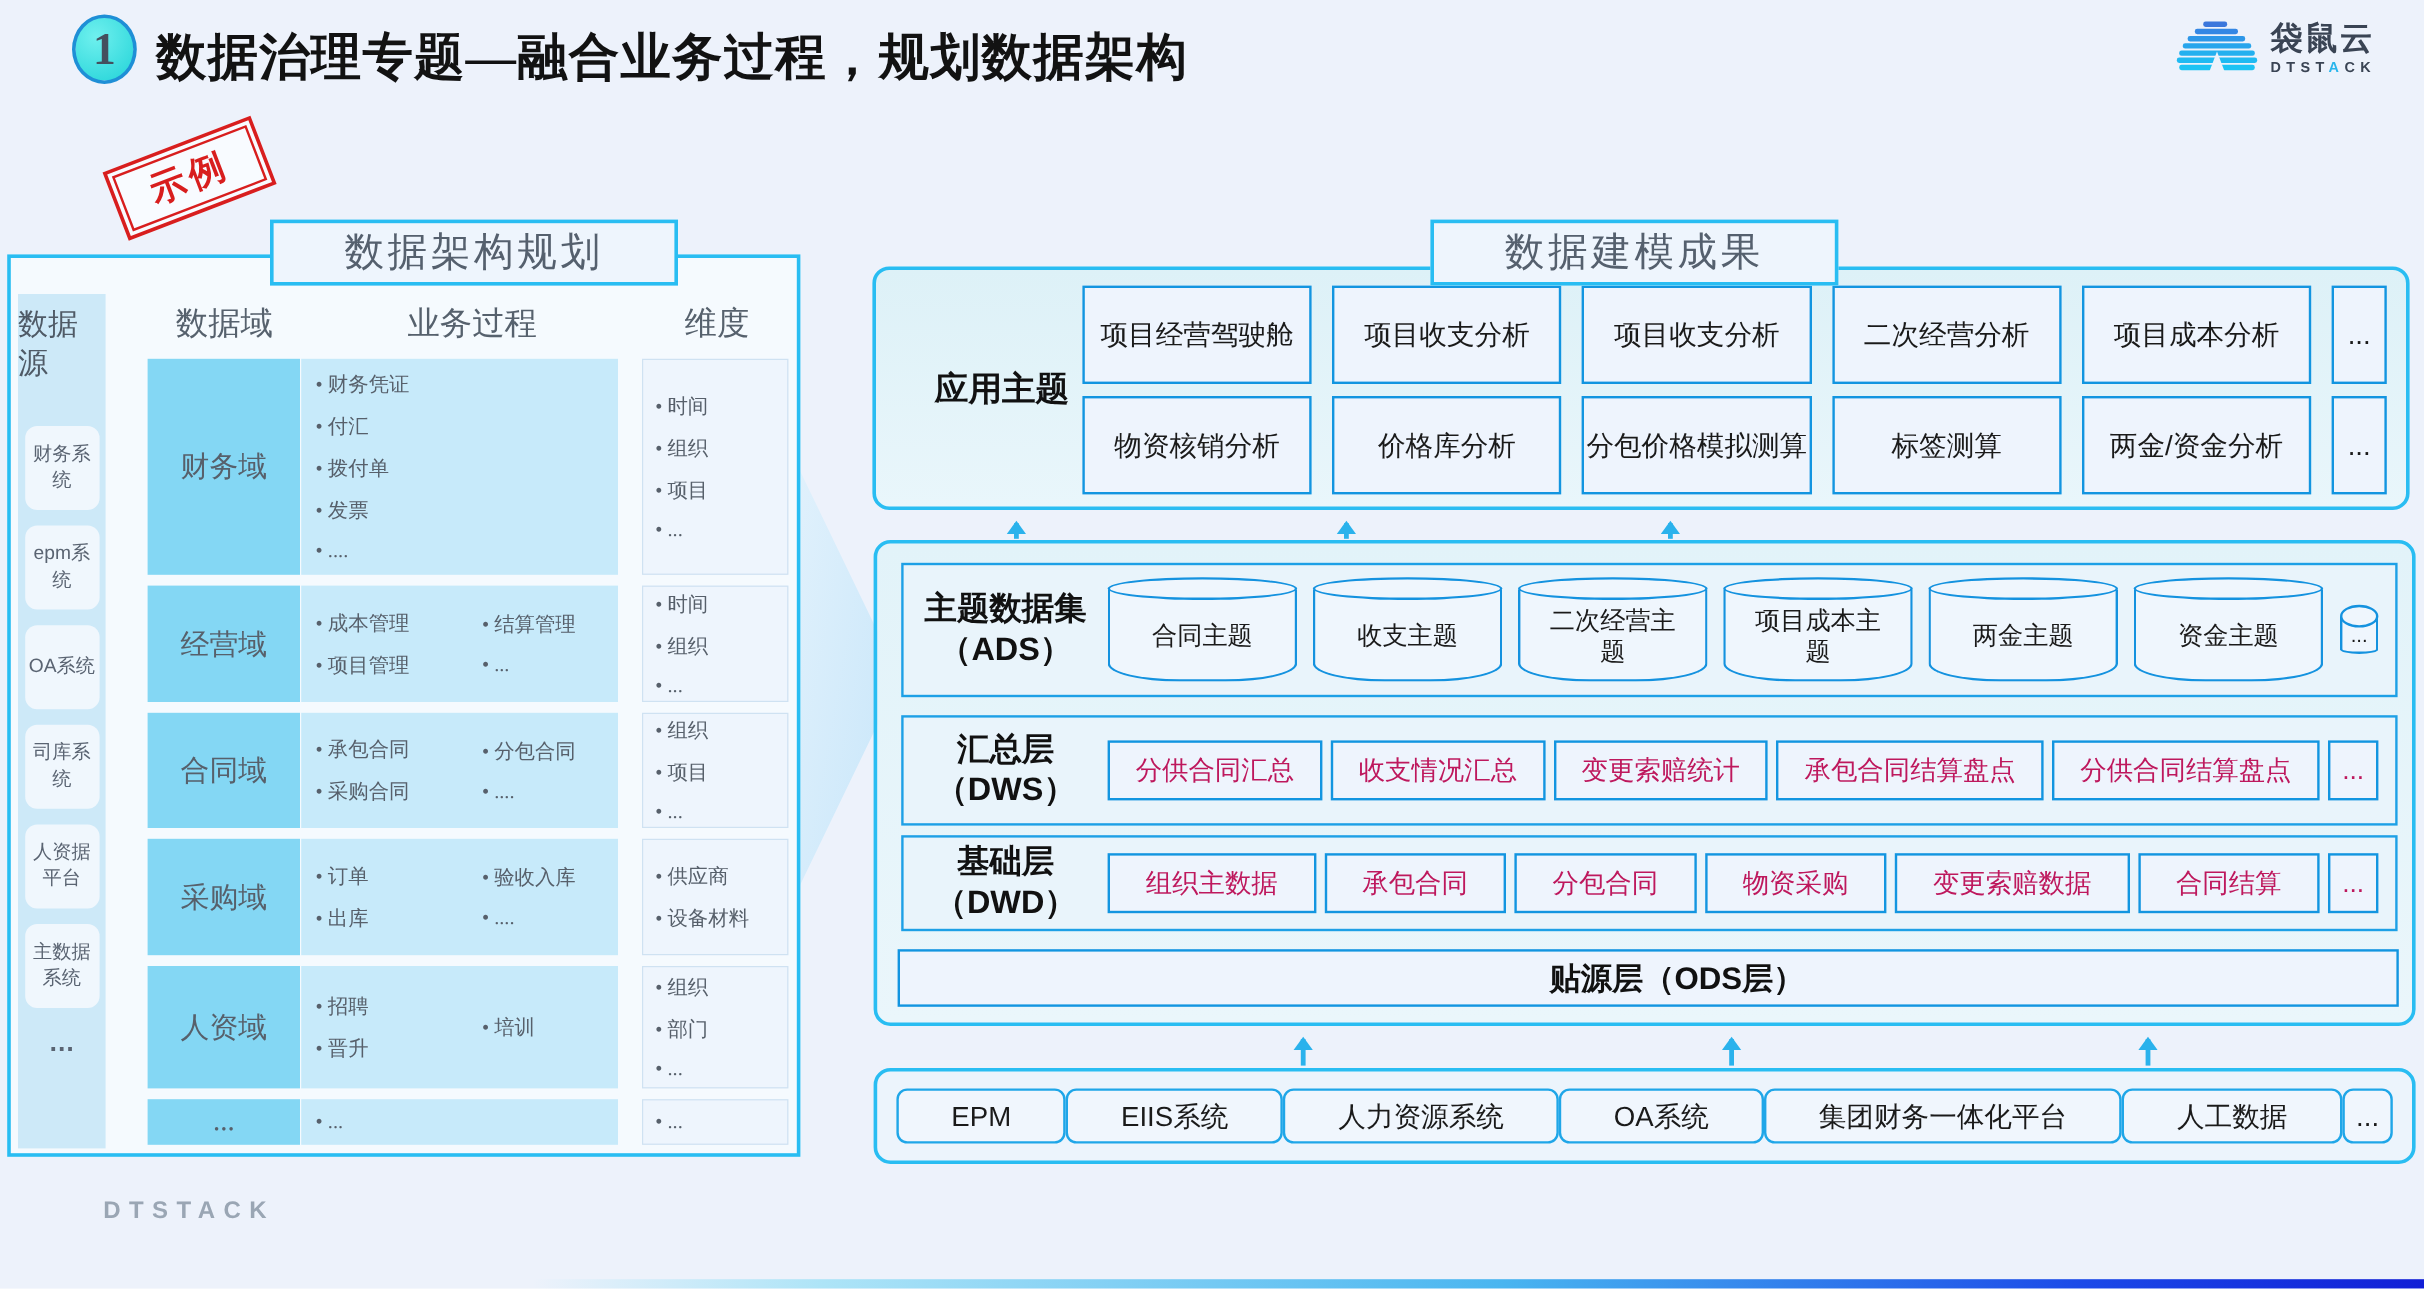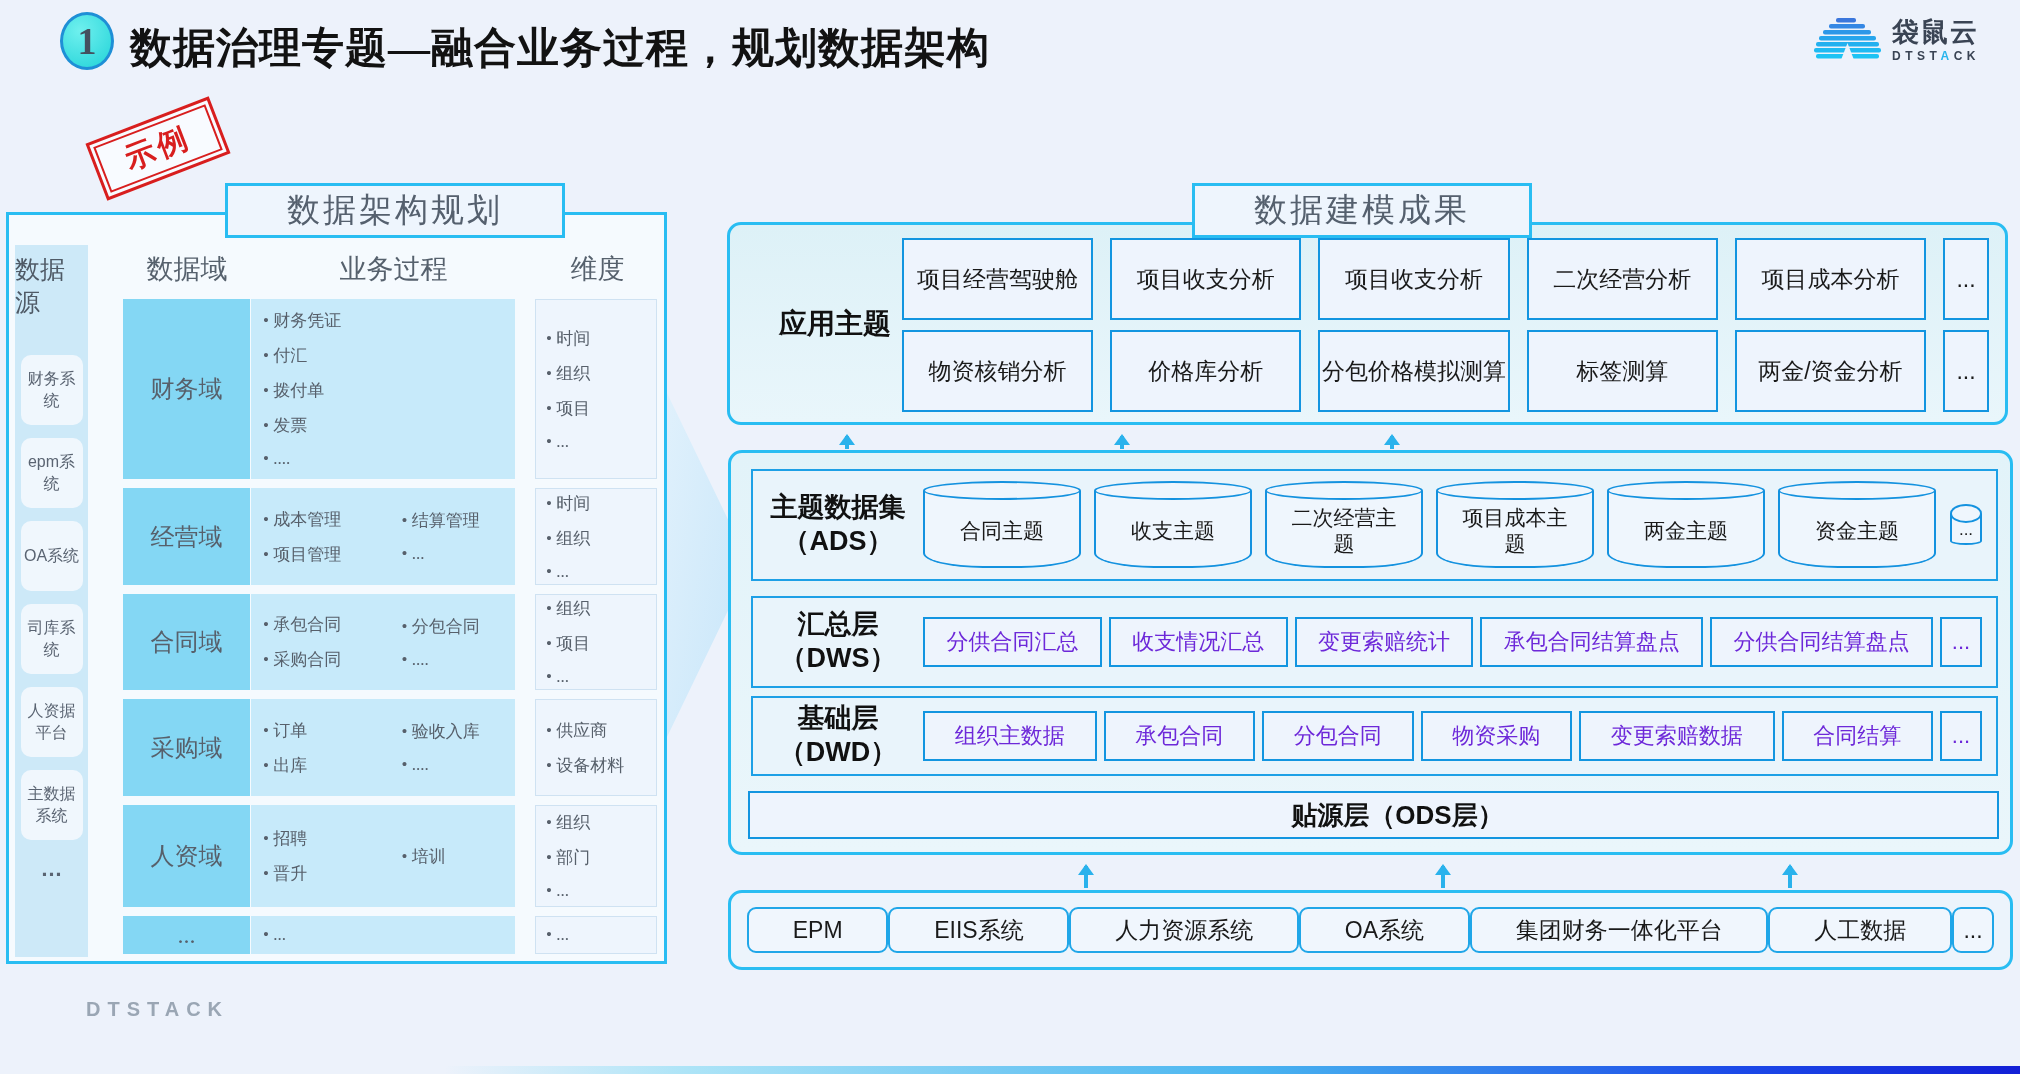--- a/index.html
+++ b/index.html
@@ -84,21 +84,21 @@
          background:linear-gradient(180deg,#e2f3f9,#eaf6fb);}
   .layer{position:absolute;left:20px;width:1247px;border:2px solid #1da0e6;box-sizing:border-box;
          background:#e9f4fb;display:flex;align-items:center;}
   .layer-label{width:170px;text-align:center;font-size:27px;font-weight:700;color:#111;line-height:1.25;flex:none;}
   .ads-layer{top:16px;height:112px;}
   .dws-layer{top:143px;height:92px;}
   .dwd-layer{top:243px;height:80px;}
   .lay-row{flex:1;display:flex;gap:7px;margin-right:14px;align-items:stretch;}
   .dws-layer .lay-row,.dwd-layer .lay-row{height:50px;}
   .lay-box{flex:1 1 auto;border:2px solid #1295e0;background:#eef4fd;display:flex;align-items:center;
-         justify-content:center;font-size:22px;color:#6d28d9;white-space:nowrap;padding:0 10px;
+         justify-content:center;font-size:22px;color:#be185d;white-space:nowrap;padding:0 10px;
          box-sizing:border-box;}
   .lay-row .lay-box:last-child{flex:0 0 42px;min-width:42px;padding:0;}
   .cyl-row{flex:1;display:flex;gap:13px;margin-right:14px;height:86px;align-items:stretch;}
   .cyl{position:relative;flex:1 1 0;background:#eff6fd;border:2px solid #1492df;border-top:none;
          border-radius:0 0 60px 60px / 0 0 15px 15px;margin-top:9px;display:flex;align-items:center;
          justify-content:center;text-align:center;font-size:21px;color:#1a1a1a;line-height:1.2;
          padding:8px 16px 4px;box-sizing:border-box;}
   .cyl::before{content:"";position:absolute;left:-2px;right:-2px;top:-10px;height:19px;
          background:#eff6fd;border:2px solid #1492df;border-radius:50%;box-sizing:border-box;}
   .cyl-narrow{flex:0 0 32px;padding:6px 2px 2px;font-size:17px;}

